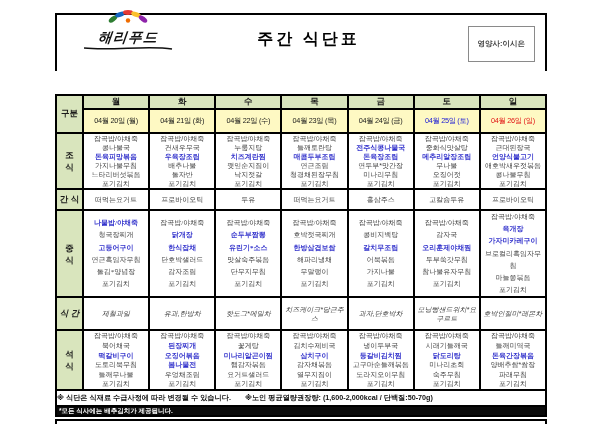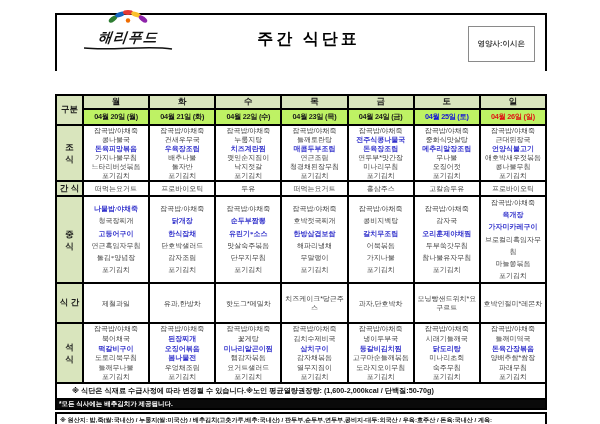--- a/index.html
+++ b/index.html
@@ -18,36 +18,36 @@
            font-size: 16px; font-weight: bold; letter-spacing: 3px; color: #000; }
   .diet-box { position: absolute; right: 10px; top: 11px; border: 1px solid #8a8a8a; padding: 12px 9px;
               font-size: 7.5px; font-weight: bold; color: #444; background: #fff; }
 
   
   table { width: 100%; border-collapse: collapse; table-layout: fixed; margin-top: 23px; }
   td { border: 2px solid #000; text-align: center; vertical-align: middle; padding: 0;
        overflow: hidden; word-break: break-all; }
   .day-row td { background: #d9e5bd; font-size: 8.5px; font-weight: bold; height: 13px; color: #1a1a1a; }
   .corner { background: #d9e5bd; font-size: 8px; font-weight: bold; color: #1a1a1a; }
-  .date-row td { background: #bef264; font-size: 7.3px; font-weight: bold; height: 16px; letter-spacing: -0.3px; }
+  .date-row td { background: #fef9c3; font-size: 7.3px; font-weight: normal; height: 24px; letter-spacing: -0.3px; }
   .label { background: #d9e5bd; font-size: 8.5px; font-weight: bold; color: #1a1a1a; }
   .vlab { display: inline-block; width: 10px; word-break: break-all; line-height: 12px; }
   .menu { font-size: 7px; color: #3f3f3f; background: #fff; }
   .mi { padding: 0 1px; }
   .hl { color: #3333cc; font-weight: bold; }
   .sec-0 { height: 55px; } .sec-0 .mi { line-height: 9px; }
-  .sec-1 { height: 15px; } .sec-1 .mi { line-height: 9px; }
+  .sec-1 { height: 21px; } .sec-1 .mi { line-height: 9px; }
   .sec-2 { height: 74px; font-family: Liberation Serif, serif; } .sec-2 .mi { line-height: 12.2px; }
-  .sec-3 { height: 40px; } .sec-3 .mi { line-height: 9px; }
+  .sec-3 { height: 33px; font-style: italic; } .sec-3 .mi { line-height: 9px; }
   .sec-4 { height: 58px; } .sec-4 .mi { line-height: 9.6px; }
 
   
   .notice { border: 2px solid #000; border-top: none; display: flex; align-items: center;
-            font-size: 7.2px; font-weight: bold; color: #111; padding: 2px 15px; background: #fff; }
-  .notice .n2 { }
+            font-size: 7.2px; font-weight: bold; color: #111; padding: 2px 0; background: #fff; }
+  .notice .n2 { margin-left: 14px; }
   .kimchi-strip { border: 2px solid #000; border-top: none; background: #0a0a0a; color: #fff;
                   font-size: 6.5px; font-weight: bold; line-height: 8px; height: 10px;
                   padding-left: 2px; text-align: left; overflow: hidden; }
   .origin { border: 2px solid #000; margin-top: 2px; padding: 1px 3px; font-size: 6.1px;
             font-weight: bold; color: #111; text-align: left; background: #fff; }
   .origin div { line-height: 9.2px; white-space: nowrap; overflow: hidden; }
 </style>
 </head>
 <body>
 

